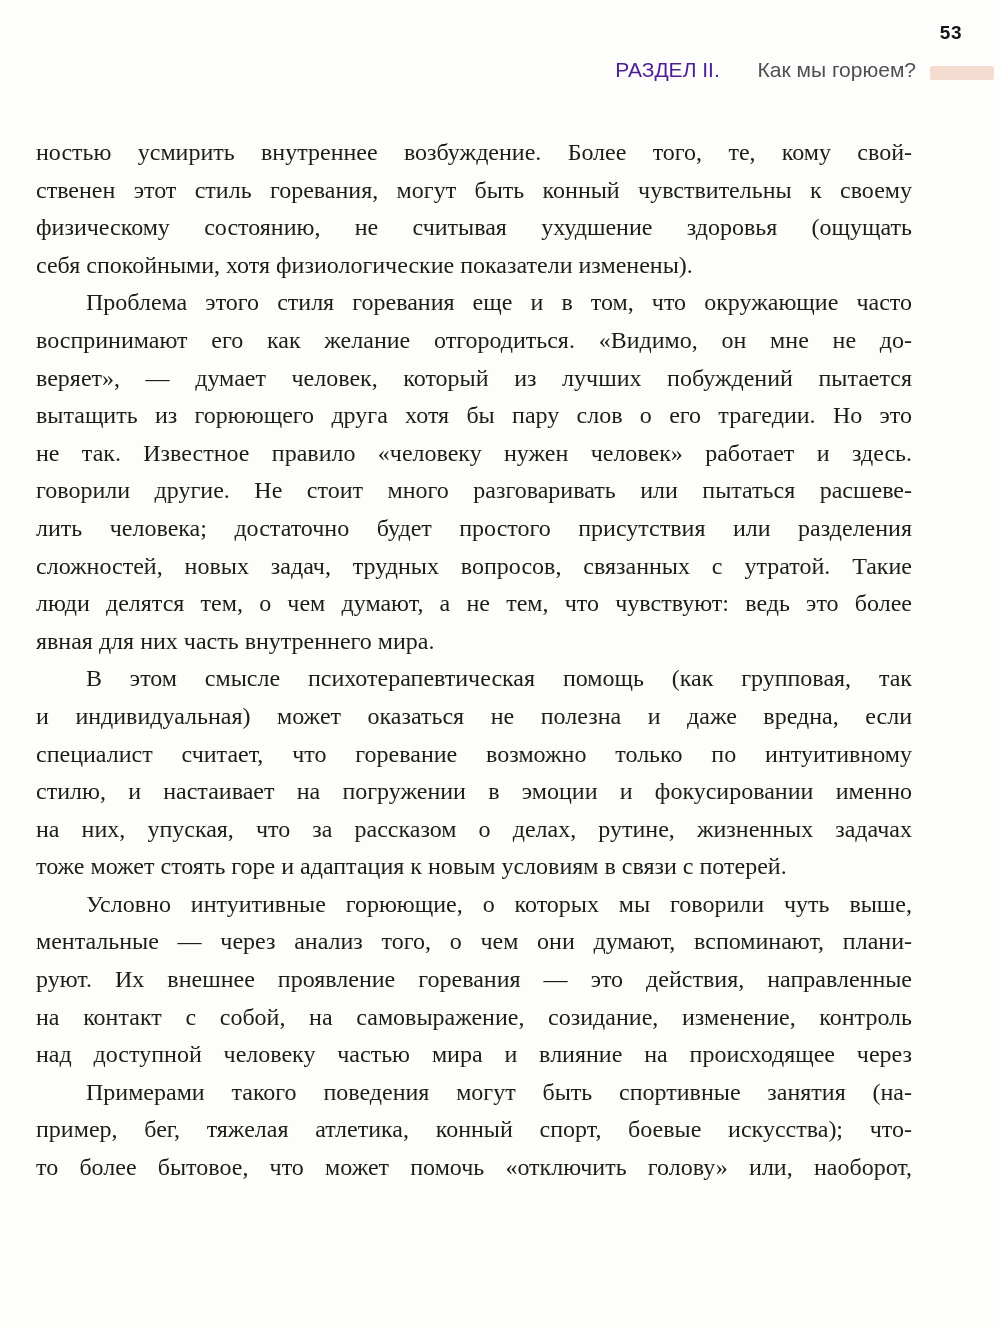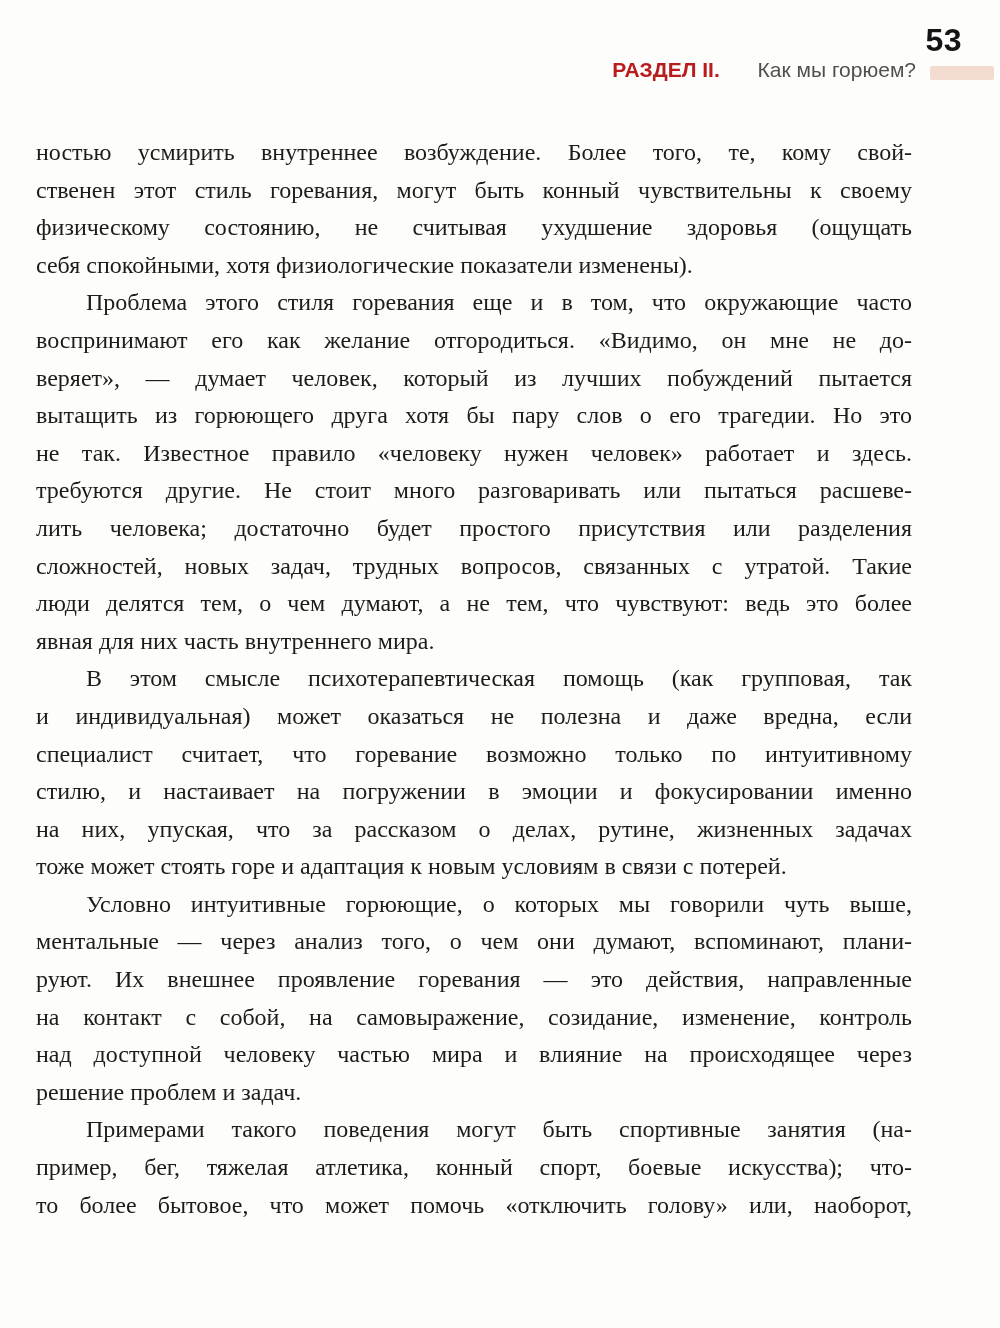--- a/index.html
+++ b/index.html
@@ -15,35 +15,35 @@
     background: #fdfdfb;
     overflow: hidden;
     font-family: "Liberation Serif", serif;
   }
   .page-number {
     position: absolute;
     top: 22px;
     right: 38px;
     font-family: "Liberation Sans", sans-serif;
     font-weight: bold;
-    font-size: 32px;
+    font-size: 19px;
     color: #141414;
     letter-spacing: 0.5px;
   }
   .running-head {
     position: absolute;
     top: 58px;
     right: 84px;
     font-family: "Liberation Sans", sans-serif;
     font-size: 21px;
     white-space: nowrap;
   }
   .running-head .section {
-    font-weight: bold;
-    color: #b91c1c;
+    font-weight: normal;
+    color: #4c1d95;
     text-align: center;
   }
   .running-head .head-title {
     font-weight: normal;
     color: #4f4f4f;
     margin-left: 32px;
   }
   .ink-stain {
     position: absolute;
     top: 66px;
@@ -95,35 +95,34 @@
   <div class="text-block" style="color: rgb(29, 28, 26);">
       <div class="line">ностью усмирить внутреннее возбуждение. Более того, те, кому свой-</div>
       <div class="line">ственен этот стиль горевания, могут быть конный чувствительны к своему</div>
       <div class="line">физическому состоянию, не считывая ухудшение здоровья (ощущать</div>
       <div class="line par-end">себя спокойными, хотя физиологические показатели изменены).</div>
       <div class="line indent">Проблема этого стиля горевания еще и в том, что окружающие часто</div>
       <div class="line">воспринимают его как желание отгородиться. «Видимо, он мне не до-</div>
       <div class="line">веряет», — думает человек, который из лучших побуждений пытается</div>
       <div class="line">вытащить из горюющего друга хотя бы пару слов о его трагедии. Но это</div>
       <div class="line">не так. Известное правило «человеку нужен человек» работает и здесь.</div>
-      <div class="line">требуются другие. Не стоит много разговаривать или пытаться расшеве-</div>
+      <div class="line">говорили другие. Не стоит много разговаривать или пытаться расшеве-</div>
       <div class="line">лить человека; достаточно будет простого присутствия или разделения</div>
       <div class="line">сложностей, новых задач, трудных вопросов, связанных с утратой. Такие</div>
       <div class="line">люди делятся тем, о чем думают, а не тем, что чувствуют: ведь это более</div>
       <div class="line par-end">явная для них часть внутреннего мира.</div>
       <div class="line indent">В этом смысле психотерапевтическая помощь (как групповая, так</div>
       <div class="line">и индивидуальная) может оказаться не полезна и даже вредна, если</div>
       <div class="line">специалист считает, что горевание возможно только по интуитивному</div>
       <div class="line">стилю, и настаивает на погружении в эмоции и фокусировании именно</div>
       <div class="line">на них, упуская, что за рассказом о делах, рутине, жизненных задачах</div>
       <div class="line par-end">тоже может стоять горе и адаптация к новым условиям в связи с потерей.</div>
       <div class="line indent">Условно интуитивные горюющие, о которых мы говорили чуть выше,</div>
       <div class="line">ментальные — через анализ того, о чем они думают, вспоминают, плани-</div>
       <div class="line">руют. Их внешнее проявление горевания — это действия, направленные</div>
       <div class="line">на контакт с собой, на самовыражение, созидание, изменение, контроль</div>
       <div class="line">над доступной человеку частью мира и влияние на происходящее через</div>
-      <div class="line par-end">решение проблем и задач.</div>
       <div class="line indent">Примерами такого поведения могут быть спортивные занятия (на-</div>
       <div class="line">пример, бег, тяжелая атлетика, конный спорт, боевые искусства); что-</div>
       <div class="line">то более бытовое, что может помочь «отключить голову» или, наоборот,</div>
     </div>
 
 </div>
 
 </body></html>

